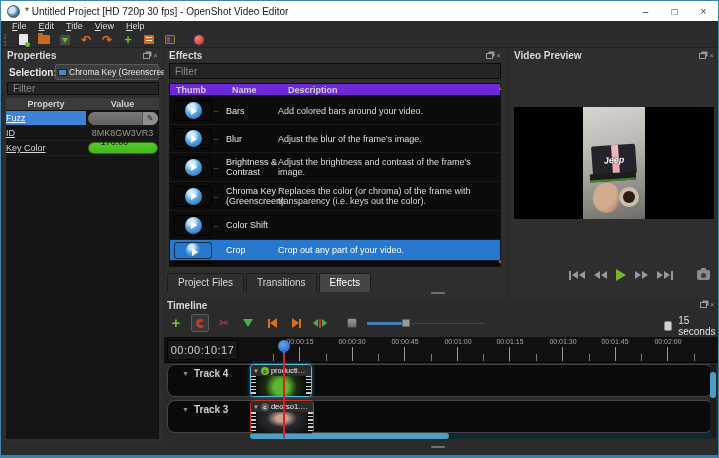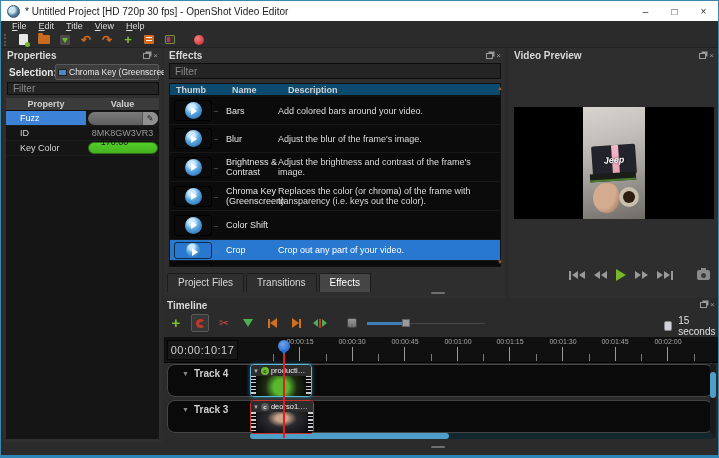--- a/index.html
+++ b/index.html
@@ -55,32 +55,32 @@
   .sel-dd { position:absolute; left:52px; top:16px; width:104px; height:16px; background:#3d3d3d; border:1px solid #5a5a5a; border-radius:2px; display:flex; align-items:center; padding:0 2px; }
   .sel-dd .mon { width:9px; height:7px; background:#4d86c9; border:1px solid #222; margin-right:2px; flex:none; }
   .sel-dd .txt { font-size:8.5px; color:#e8e8e8; white-space:nowrap; }
   .sel-dd .arr { font-size:6px; color:#bbb; margin-left:1px; }
   .filter-box { position:absolute; background:#242424; border:1px solid #0d0d0d; color:#9a9a9a; font-size:10px; padding:0 5px; font-family:"Liberation Sans",sans-serif; }
   .filter-box::placeholder { color:#8a8a8a; }
   .props-table { position:absolute; left:3px; top:50px; width:153px; bottom:3px; background:#151515; }
   .pt-head { display:flex; height:13px; background:#3b3b3b; border-bottom:1px solid #111; }
   .pt-head div { font-size:9px; font-weight:bold; color:#d0d0d0; text-align:center; line-height:13px; }
   .pt-row { display:flex; height:15px; border-bottom:1px solid #1e1e1e; align-items:center; }
-  .pt-c1 { width:80px; height:100%; font-size:9px; color:#d6d6d6; padding-left:14px; display:flex; align-items:center; }
+  .pt-c1 { width:80px; height:100%; font-size:9px; color:#d6d6d6; padding-left:0; display:flex; align-items:center;text-decoration:underline; }
   .pt-c2 { width:73px; height:100%; display:flex; align-items:center; justify-content:center; font-size:9px; color:#9a9a9a; }
   .row-sel .pt-c1 { background:#3c82d6; color:#fff; }
   .val-pill { width:70px; height:13px; background:linear-gradient(#7a7a7a,#5f5f5f); border-radius:7px; display:flex; align-items:center; position:relative; }
   .val-pill .num { flex:1; text-align:center; font-size:9px; color:#111;margin-top:48px; }
   .val-pill .pen { width:16px; height:13px; background:#8f8f8f; border-radius:0 7px 7px 0; display:flex; align-items:center; justify-content:center; font-size:8px; color:#222; border-left:1px solid #555; }
   .color-pill { width:70px; height:12px; border-radius:6px; border:1px solid #2f7015; }
 
   
   .effects { left:163px; top:47px; width:342px; height:250px; background:#2e2e2e; }
   .fx-head { position:absolute; left:5px; top:2px; right:5px; display:flex; }
-  .fx-table-head { position:absolute; left:5px; top:35px; width:332px; height:13px; background:#0c4a6e; border:1px solid #111; display:flex; }
+  .fx-table-head { position:absolute; left:5px; top:35px; width:332px; height:13px; background:#6d28d9; border:1px solid #111; display:flex; }
   .fx-table-head div { font-size:9px; font-weight:bold; color:#d0d0d0; line-height:12px; }
   .fx-list { position:absolute; left:5px; top:48px; width:332px; height:171px; background:#0b0b0b; overflow:hidden; border:1px solid #111; }
   .fx-row { position:absolute; left:0; width:330px; display:flex; align-items:center; border-bottom:1px solid #181818; }
   .fx-row.sel { background:#2878cf; }
   .thumb { width:38px; height:21px; border-radius:3px; margin-left:4px; flex:none; position:relative;
     background:linear-gradient(#3c4c60 0%, #2c3442 45%, #7a4a28 75%, #cderive 90%, #c77b33 100%); border:1px solid #000; }
   .thumb .play { position:absolute; left:50%; top:50%; width:17px; height:17px; margin:-8.5px 0 0 -8.5px; border-radius:50%;
     background:radial-gradient(circle at 40% 30%, #cfe9ff 0 20%, #5ba7e0 45%, #1d5fa8 100%); }
   .thumb .play::after { content:""; position:absolute; left:6px; top:4.5px; border-top:4px solid transparent; border-bottom:4px solid transparent; border-left:6px solid #fff; }
   .fx-dash { width:8px; text-align:center; color:#777; font-size:8px; flex:none; }

